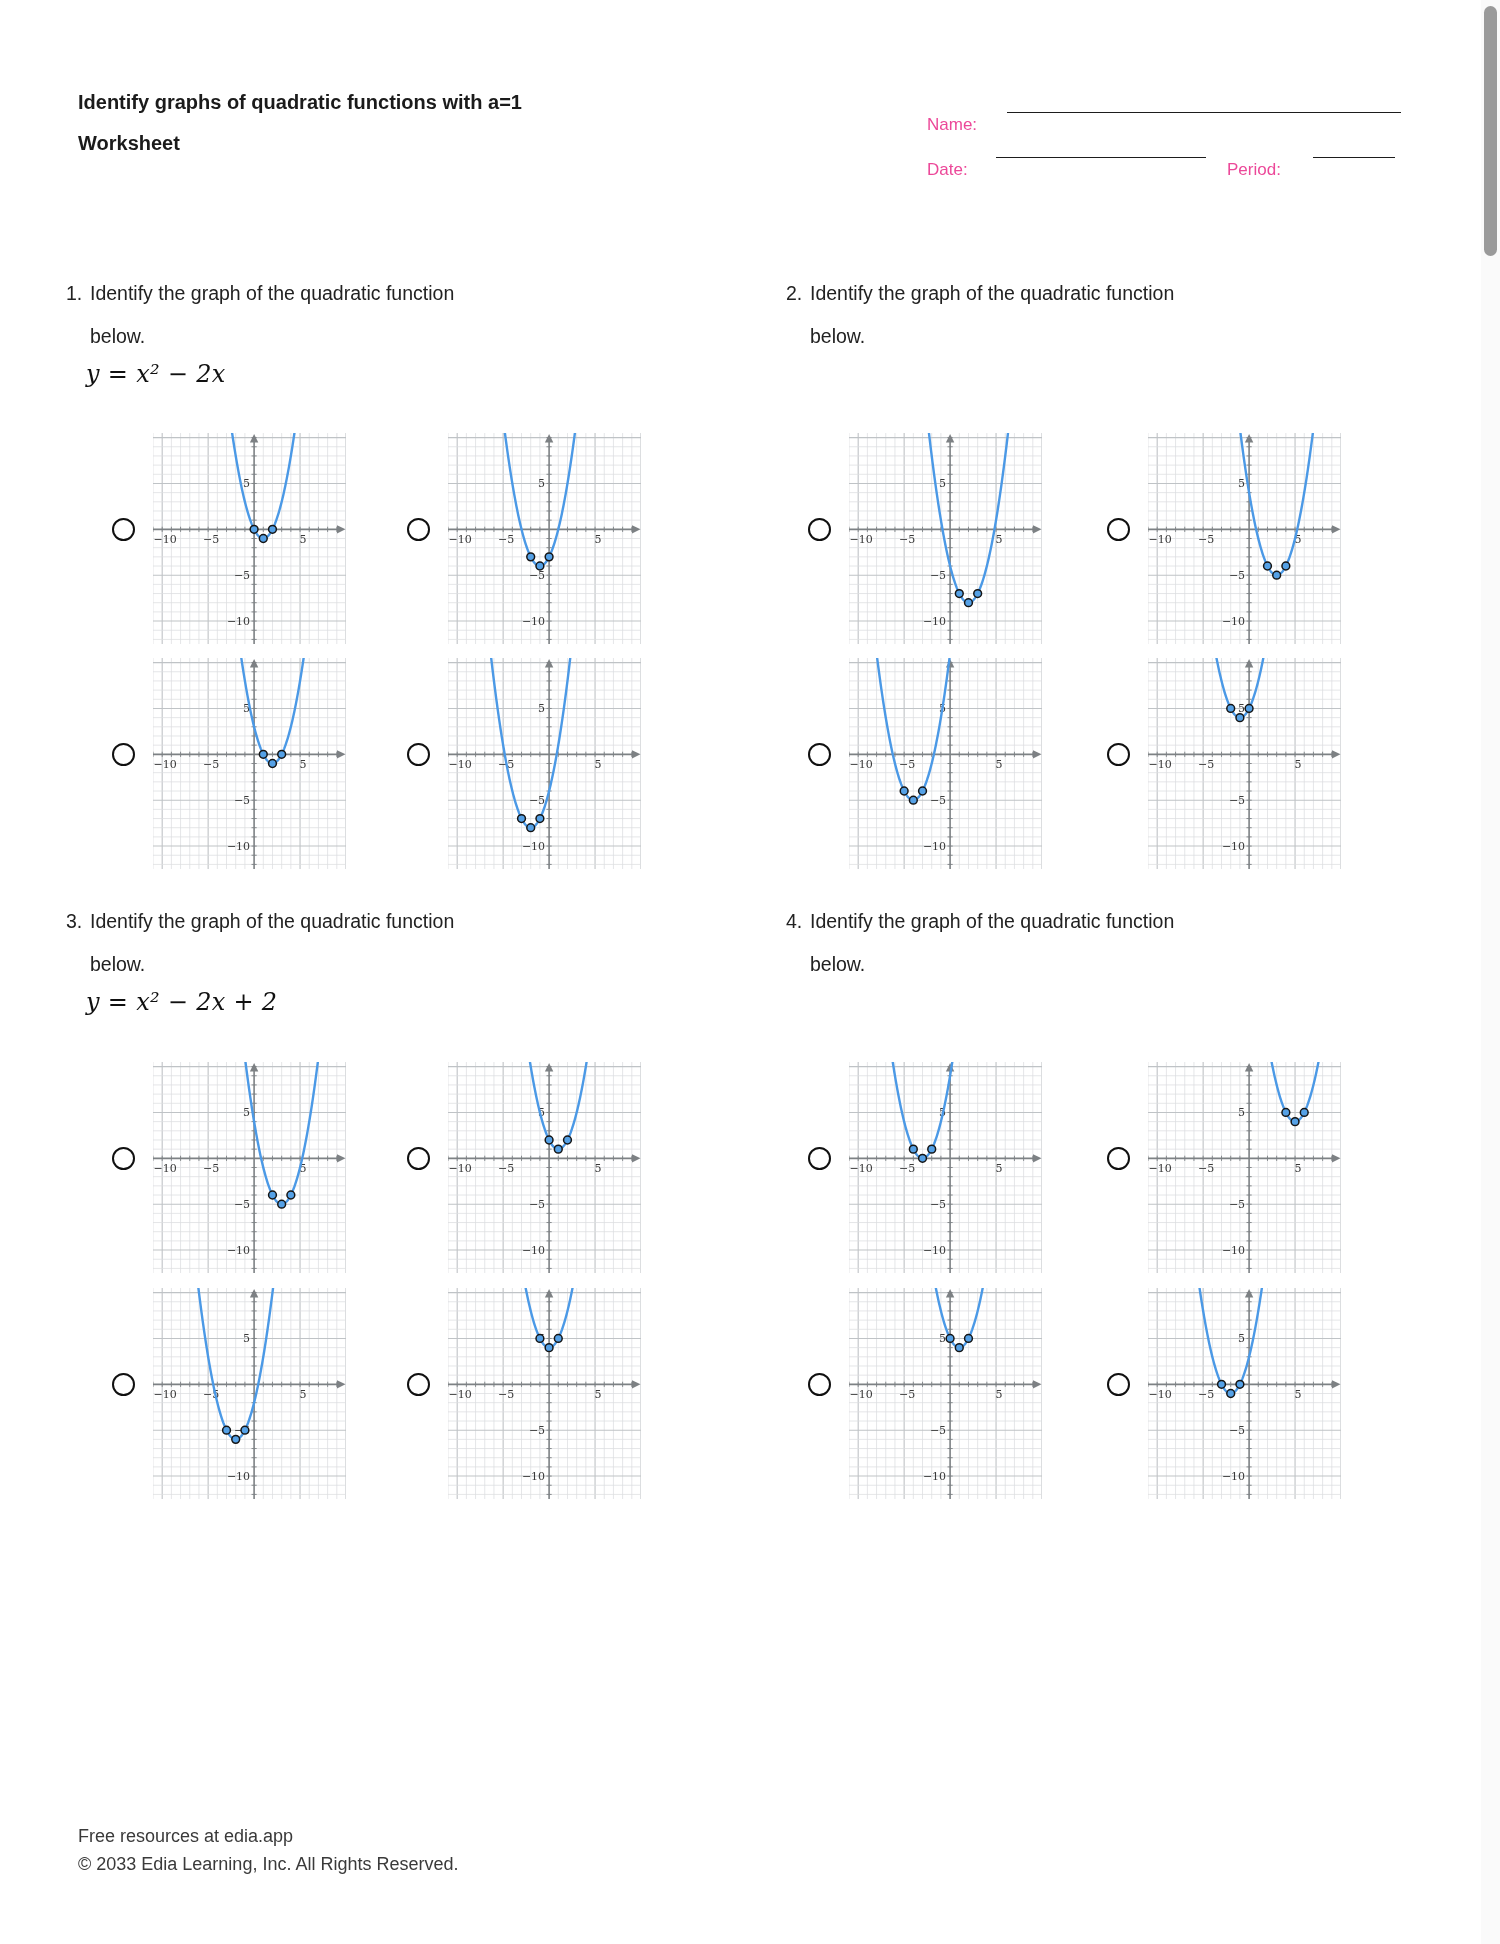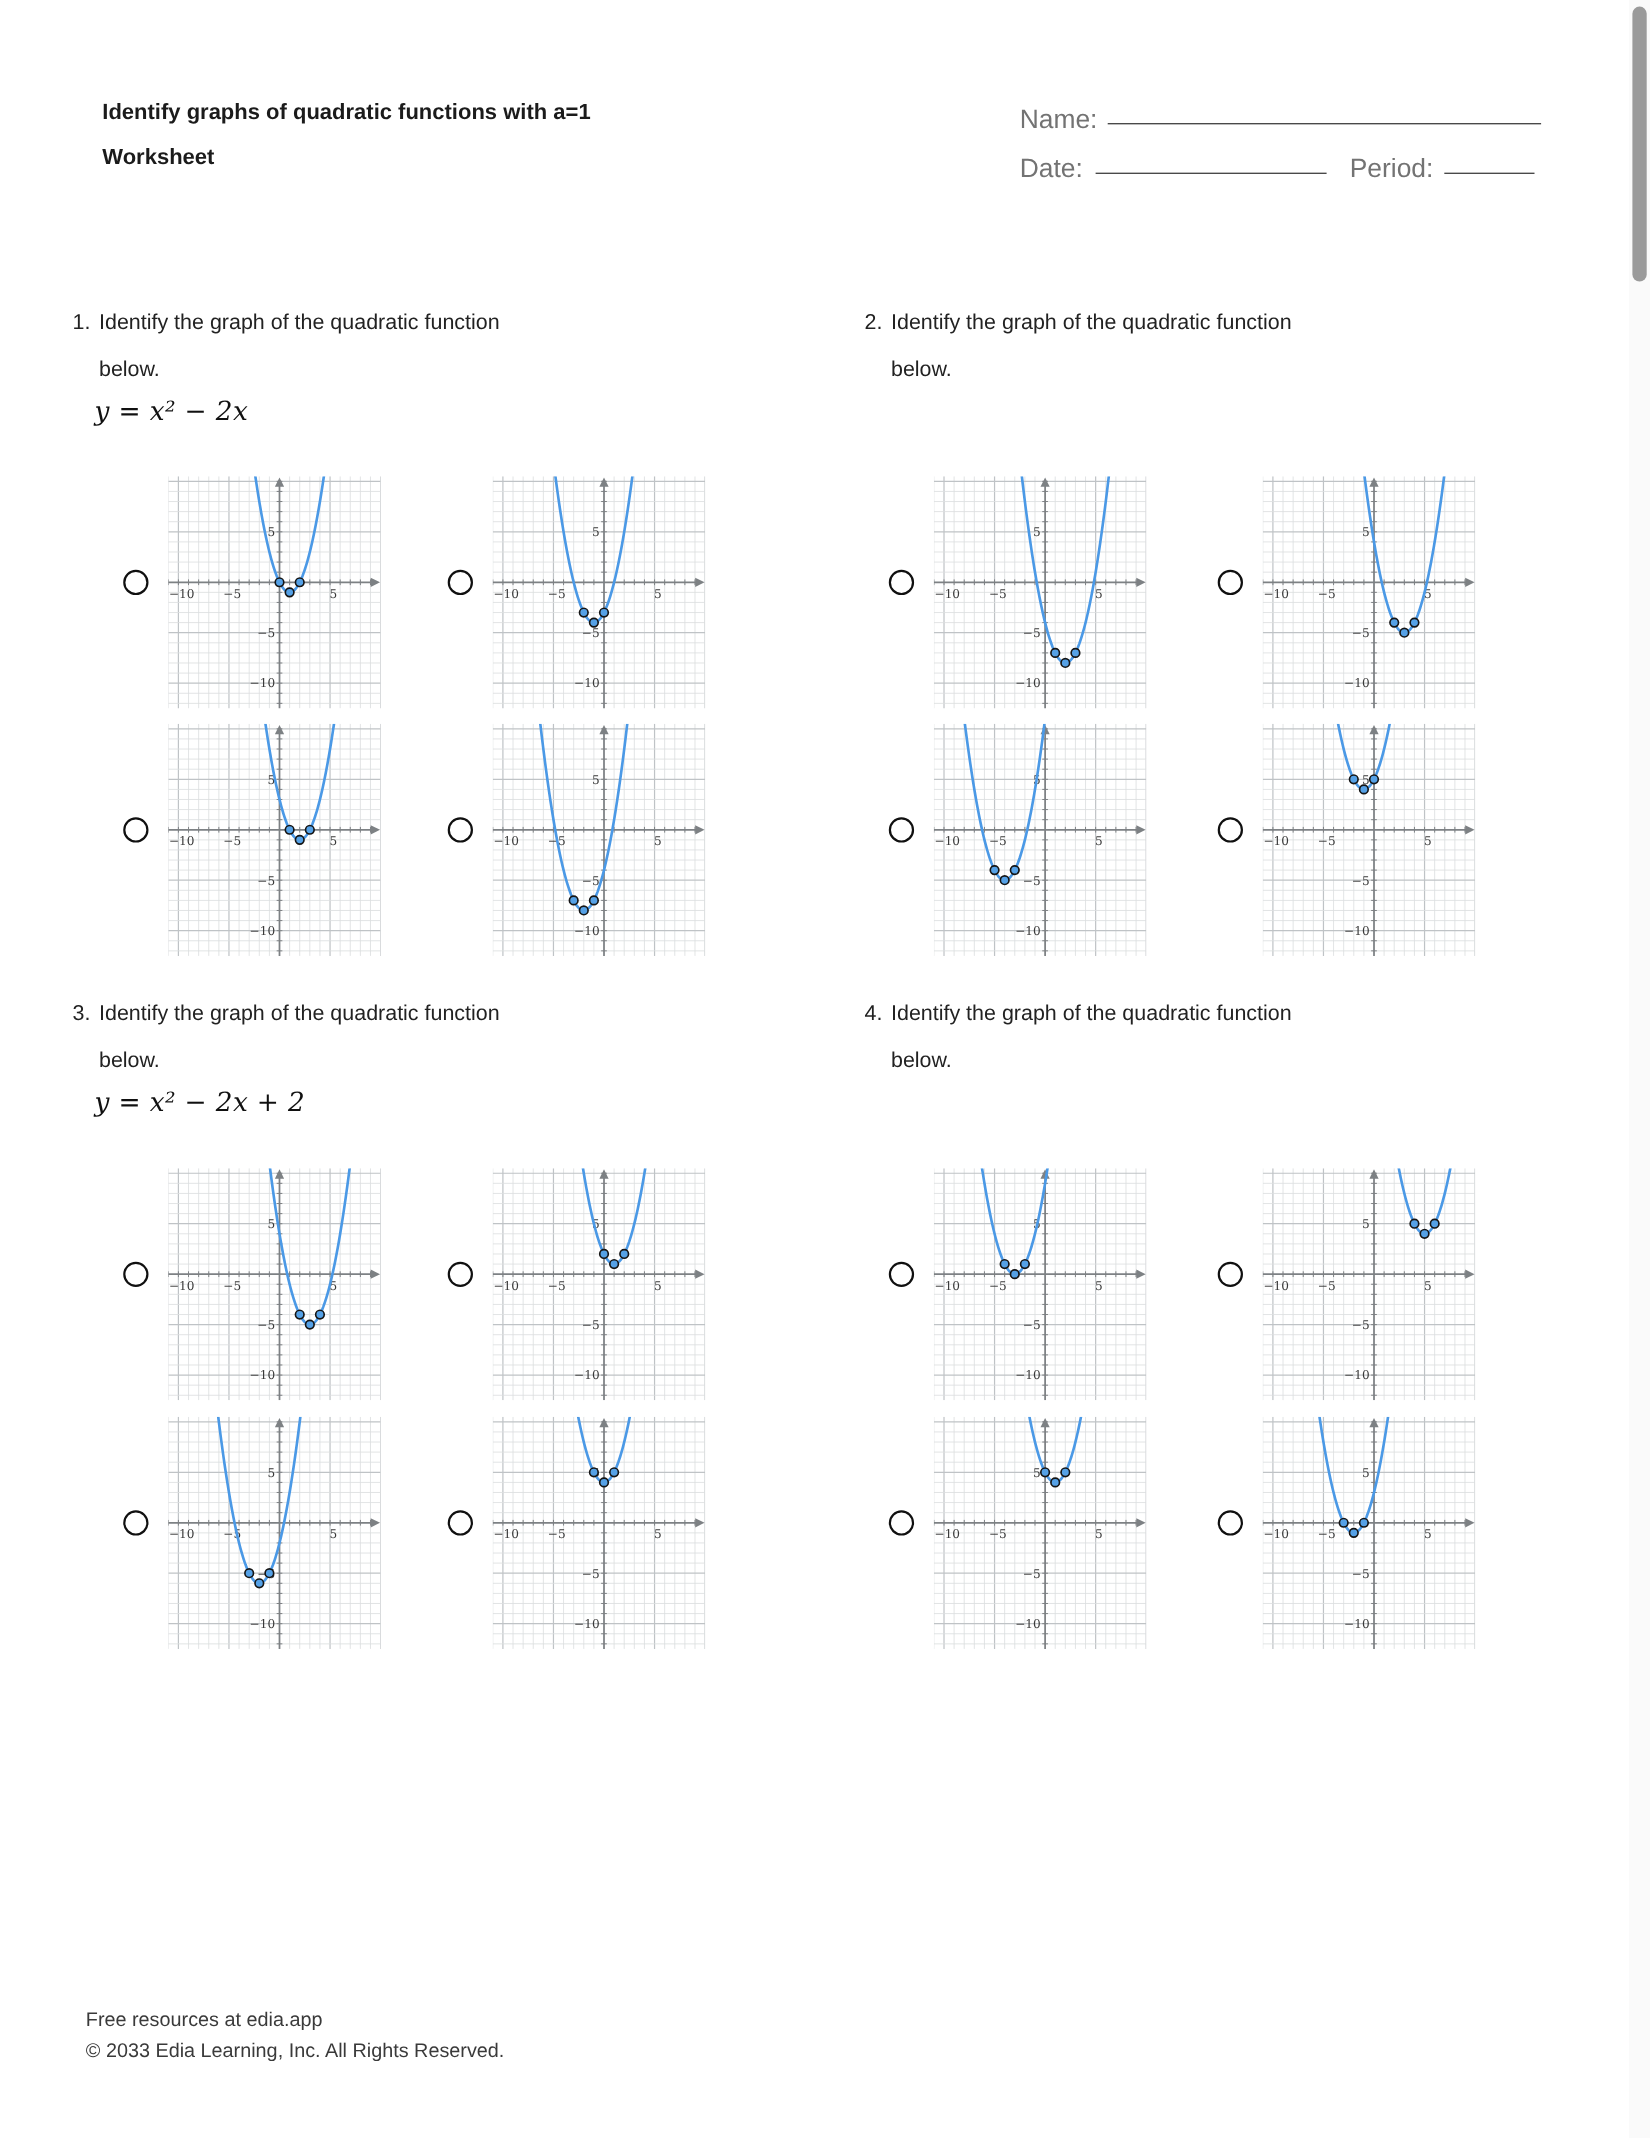--- a/index.html
+++ b/index.html
@@ -1,22 +1,22 @@
 <!DOCTYPE html>
 <html><head>
 <meta charset="utf-8">
 <style>
   html,body{margin:0;padding:0;}
   body{
     width:1500px;height:1944px;position:relative;background:#ffffff;
     font-family:"Liberation Sans",sans-serif;overflow:hidden;color:#222;
   }
-  .title{position:absolute;left:93px;top:82px;font-size:20px;font-weight:bold;
+  .title{position:absolute;left:78px;top:82px;font-size:20px;font-weight:bold;
          line-height:41px;color:#1b1b1b;}
-  .hlabel{position:absolute;font-size:24px;color:#737373;}
+  .hlabel{position:absolute;font-size:17px;color:#ec4899;margin-top:20px;}
   .hline{position:absolute;border-top:1.7px solid #1d1d1d;height:0;}
   .question{position:absolute;width:660px;}
   .prompt{display:grid;grid-template-columns:24px auto;font-size:19.5px;
           line-height:43px;color:#222;}
   .equation{font-family:"DejaVu Serif",serif;font-style:italic;font-size:24px;
             color:#101010;margin-left:20px;margin-top:2px;letter-spacing:0.3px;}
   .option{position:absolute;width:236px;height:211px;}
   .radio{position:absolute;left:0;top:85px;width:23px;height:23px;
          border:2.6px solid #101010;border-radius:50%;background:#fff;
          box-sizing:border-box;cursor:pointer;}

